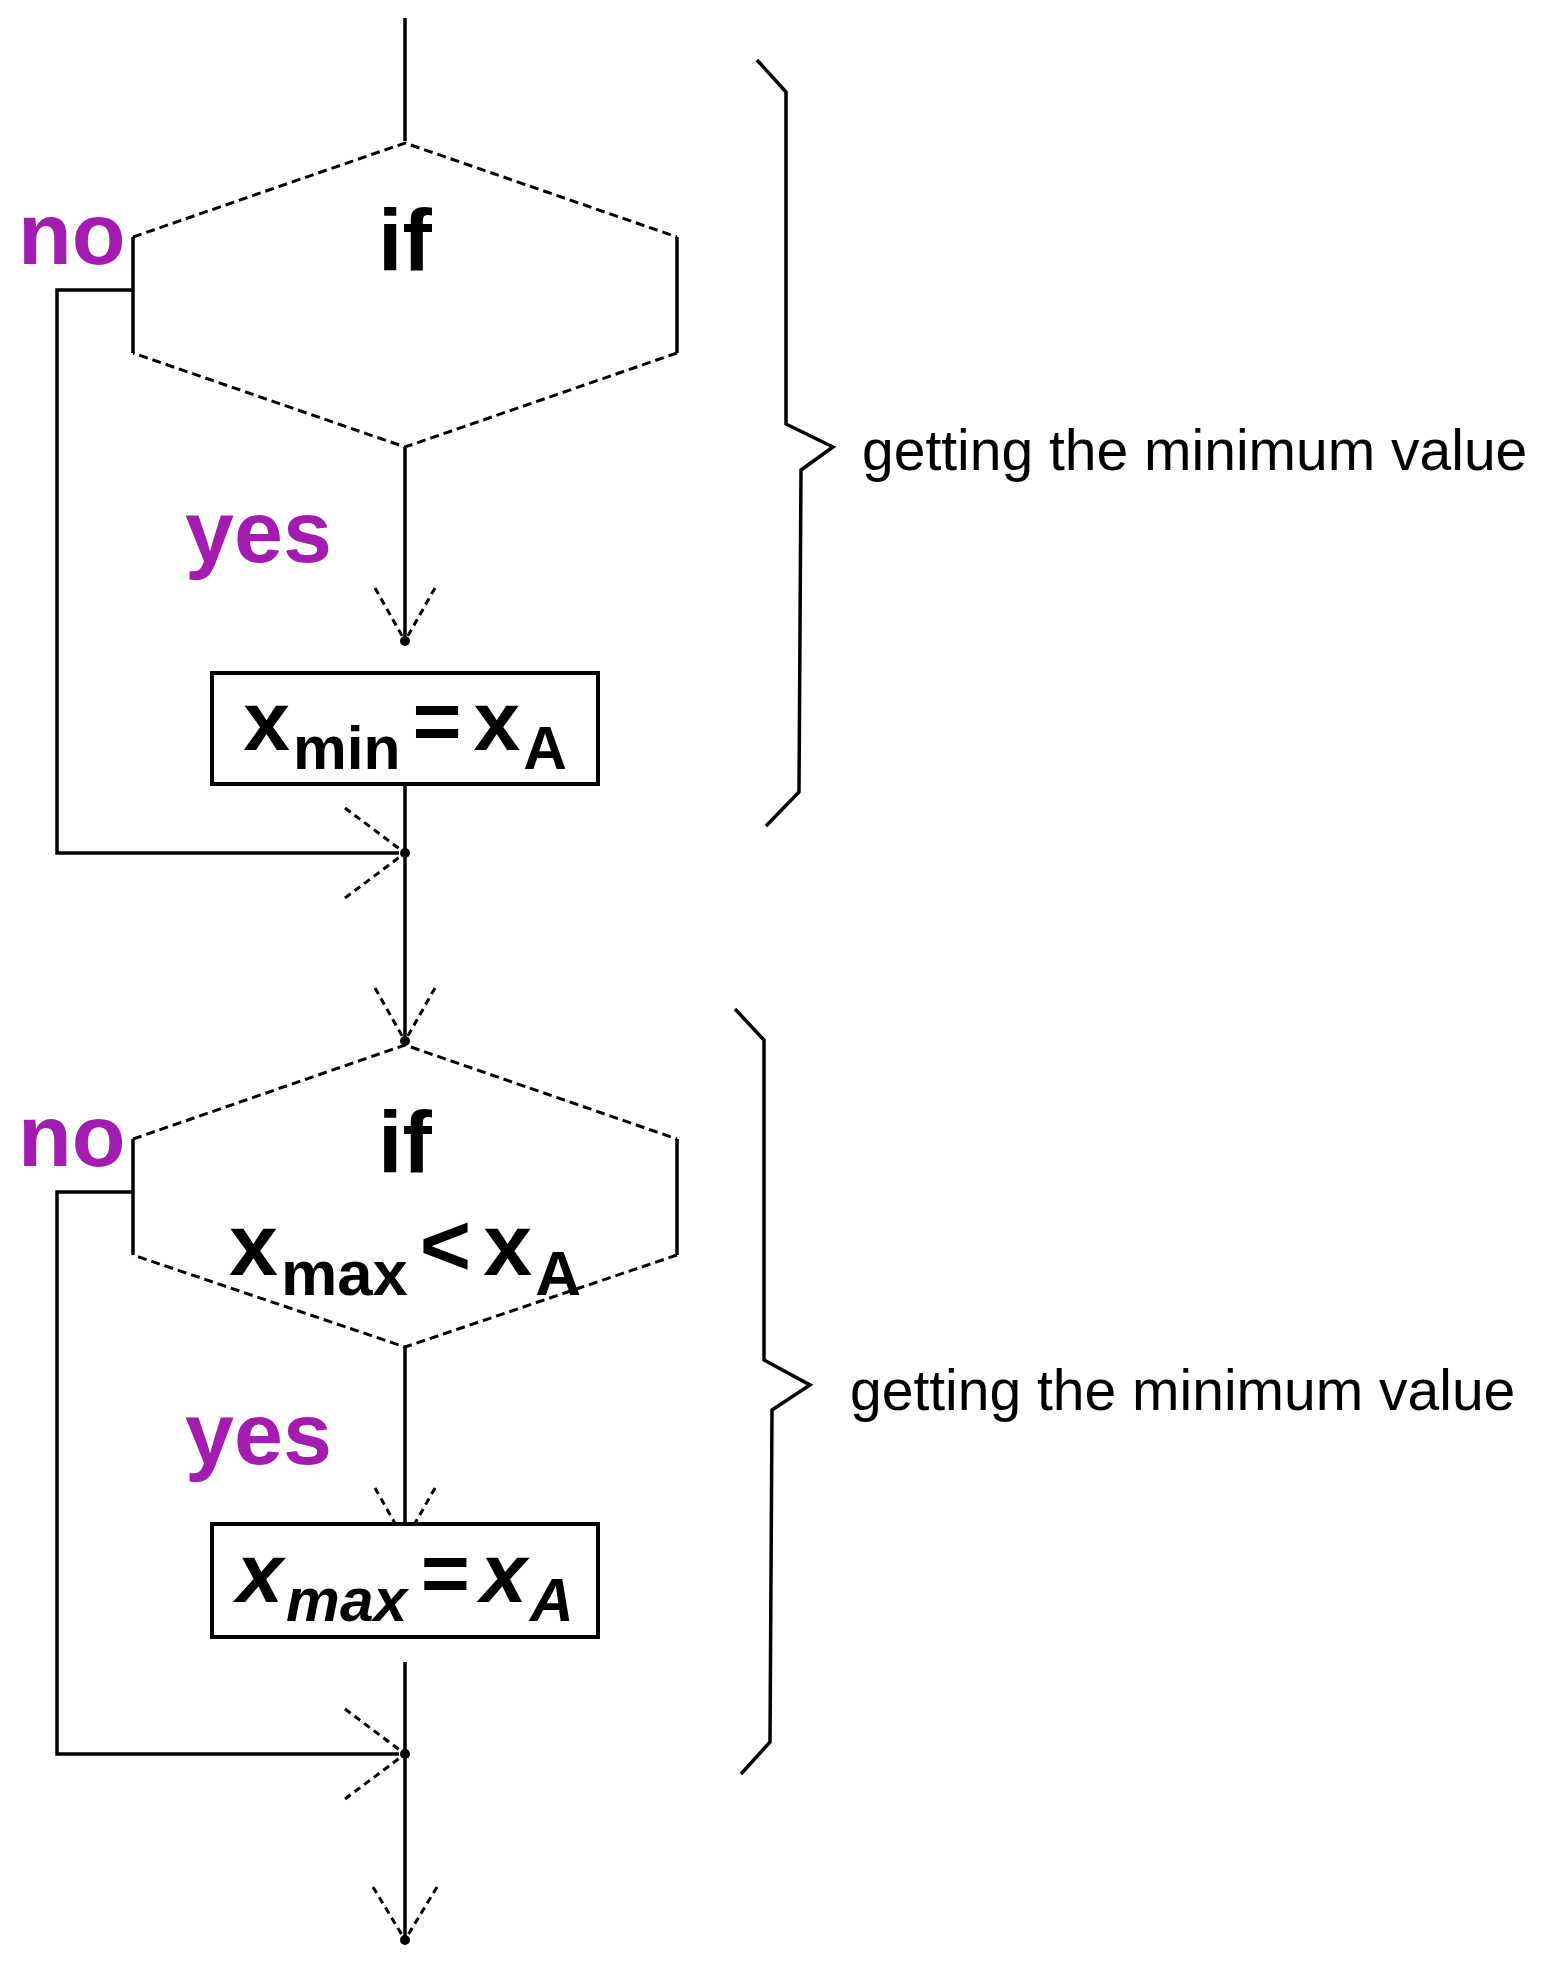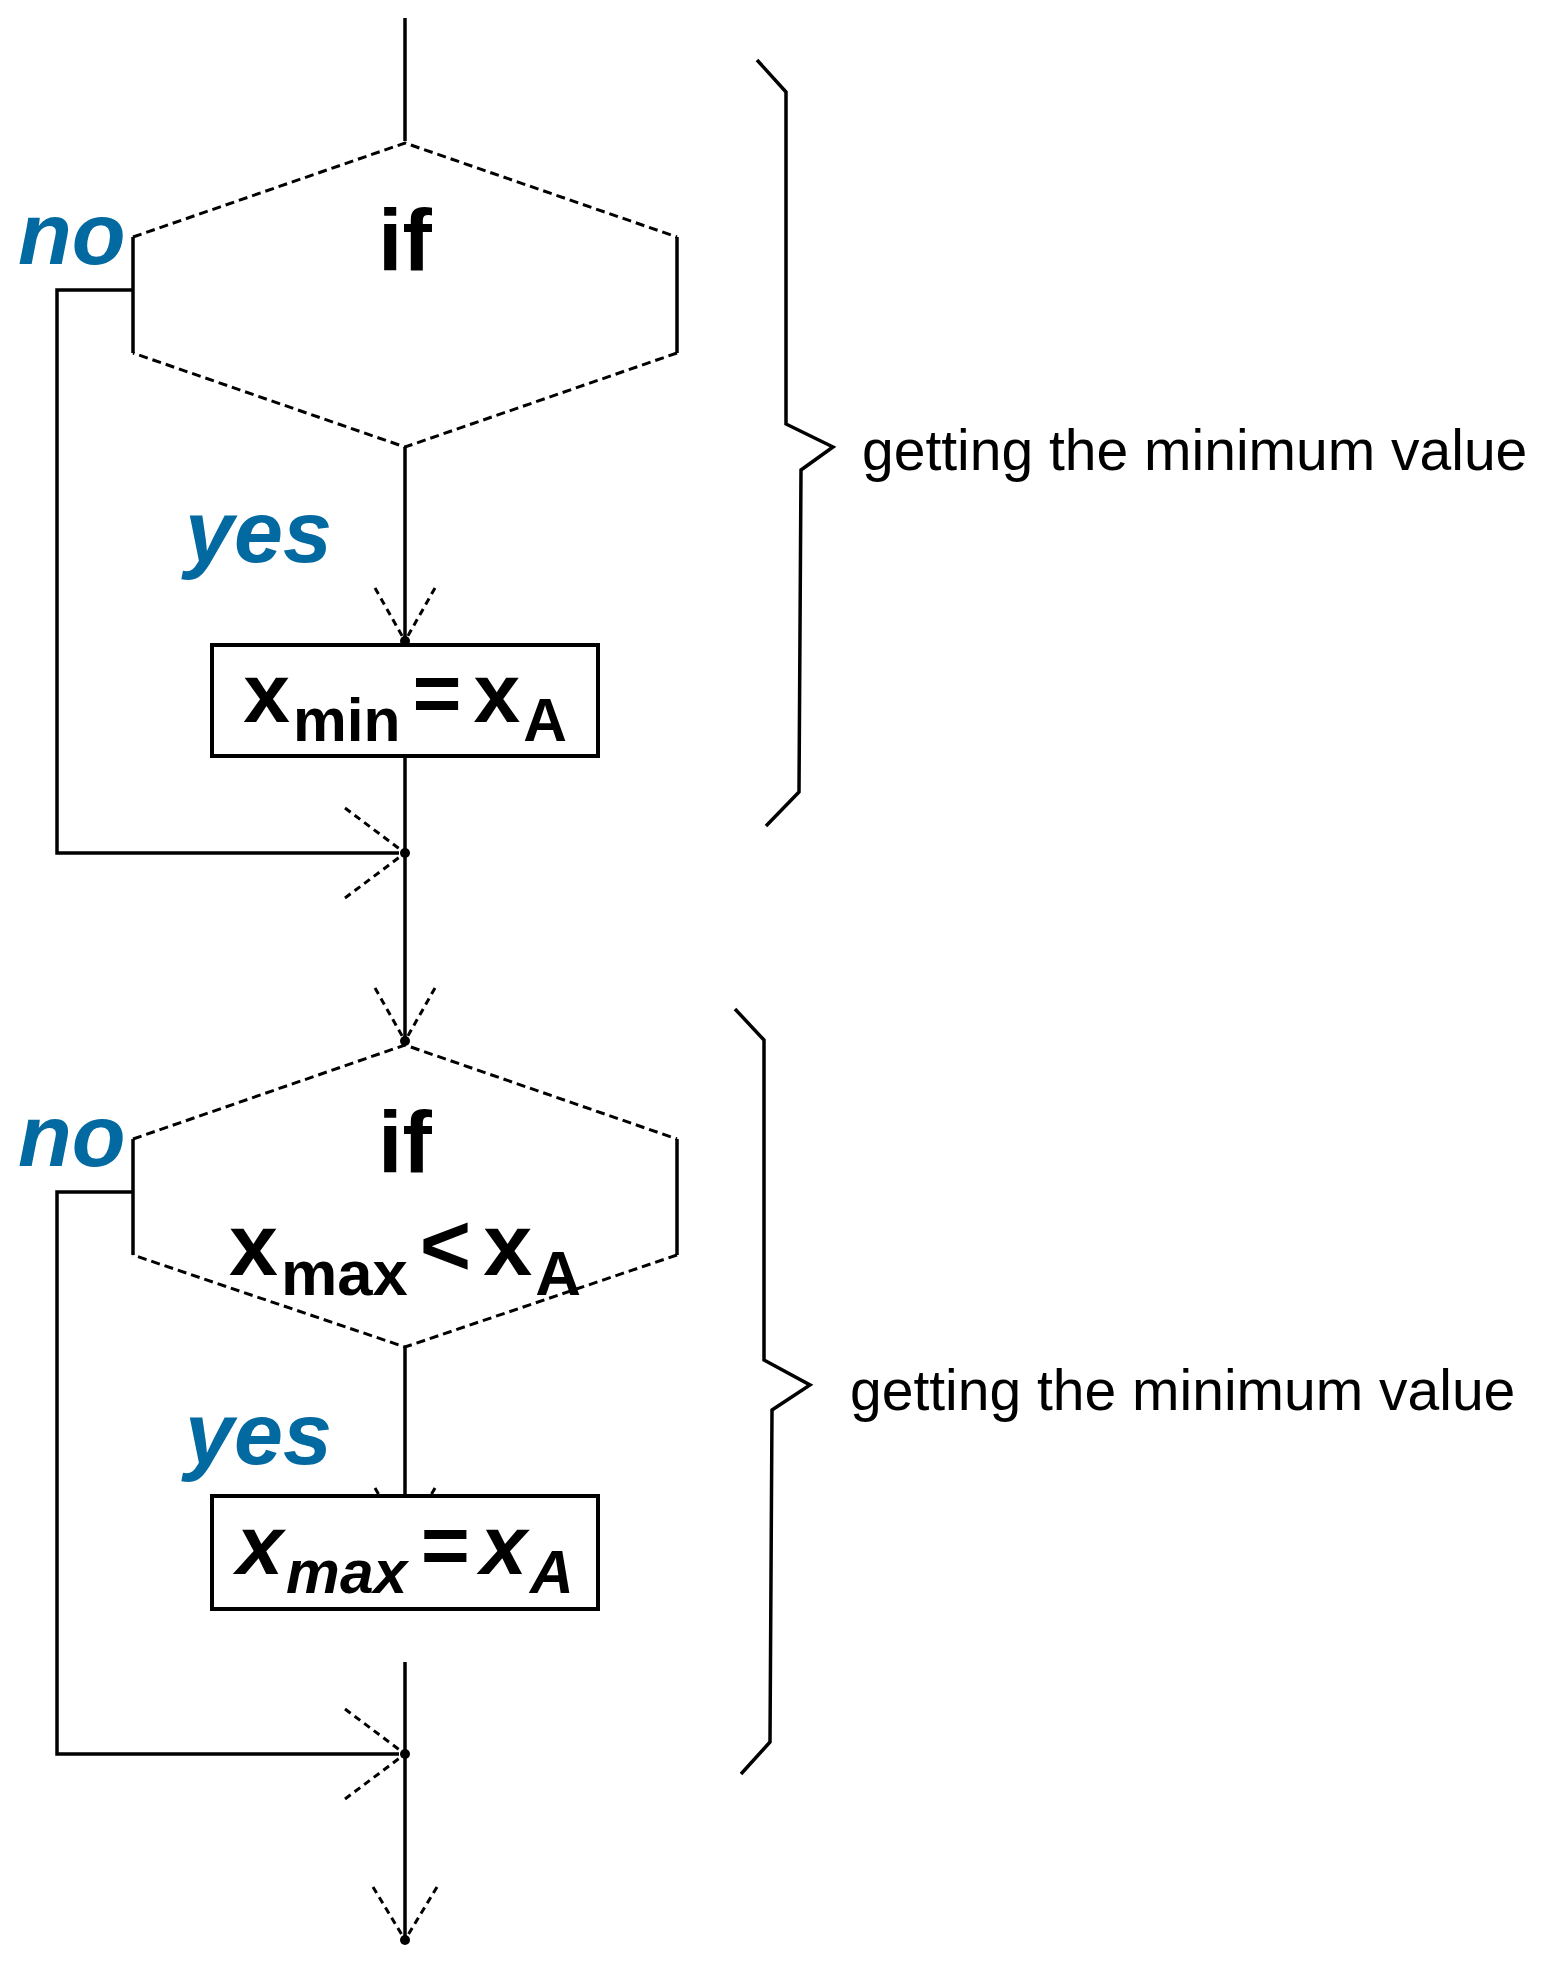--- a/index.html
+++ b/index.html
@@ -11,38 +11,38 @@
     color:#000;
     overflow:hidden;
   }
   .canvas svg{position:absolute;left:0;top:0;}
   .lbl{
     position:absolute;
     font-weight:bold;
     font-size:88px;
     line-height:1;
     white-space:nowrap;
-    color:#0369a1;
-    font-style:italic;
+    color:#a21caf;
   }
   .centerband{
     position:absolute;
     left:133px;width:544px;
     text-align:center;
   }
   .formula{font-weight:bold;font-size:88px;line-height:1;white-space:nowrap;}
   .formula .sub{font-size:0.72em;vertical-align:-0.32em;margin-left:3px;}
   .formula .op{margin:0 12px;}
   .procbox{
     position:absolute;
     left:210px;width:390px;
     box-sizing:border-box;
     border:4px solid #000;
     display:flex;align-items:center;justify-content:center;
     background:#fff;
+    margin-top:28px;
   }
   .procbox .formula{font-size:84px;}
   .annotation{
     position:absolute;
     font-size:57px;
     line-height:1.05;
     white-space:nowrap;
     font-weight:normal;
     color:#000;
   }

